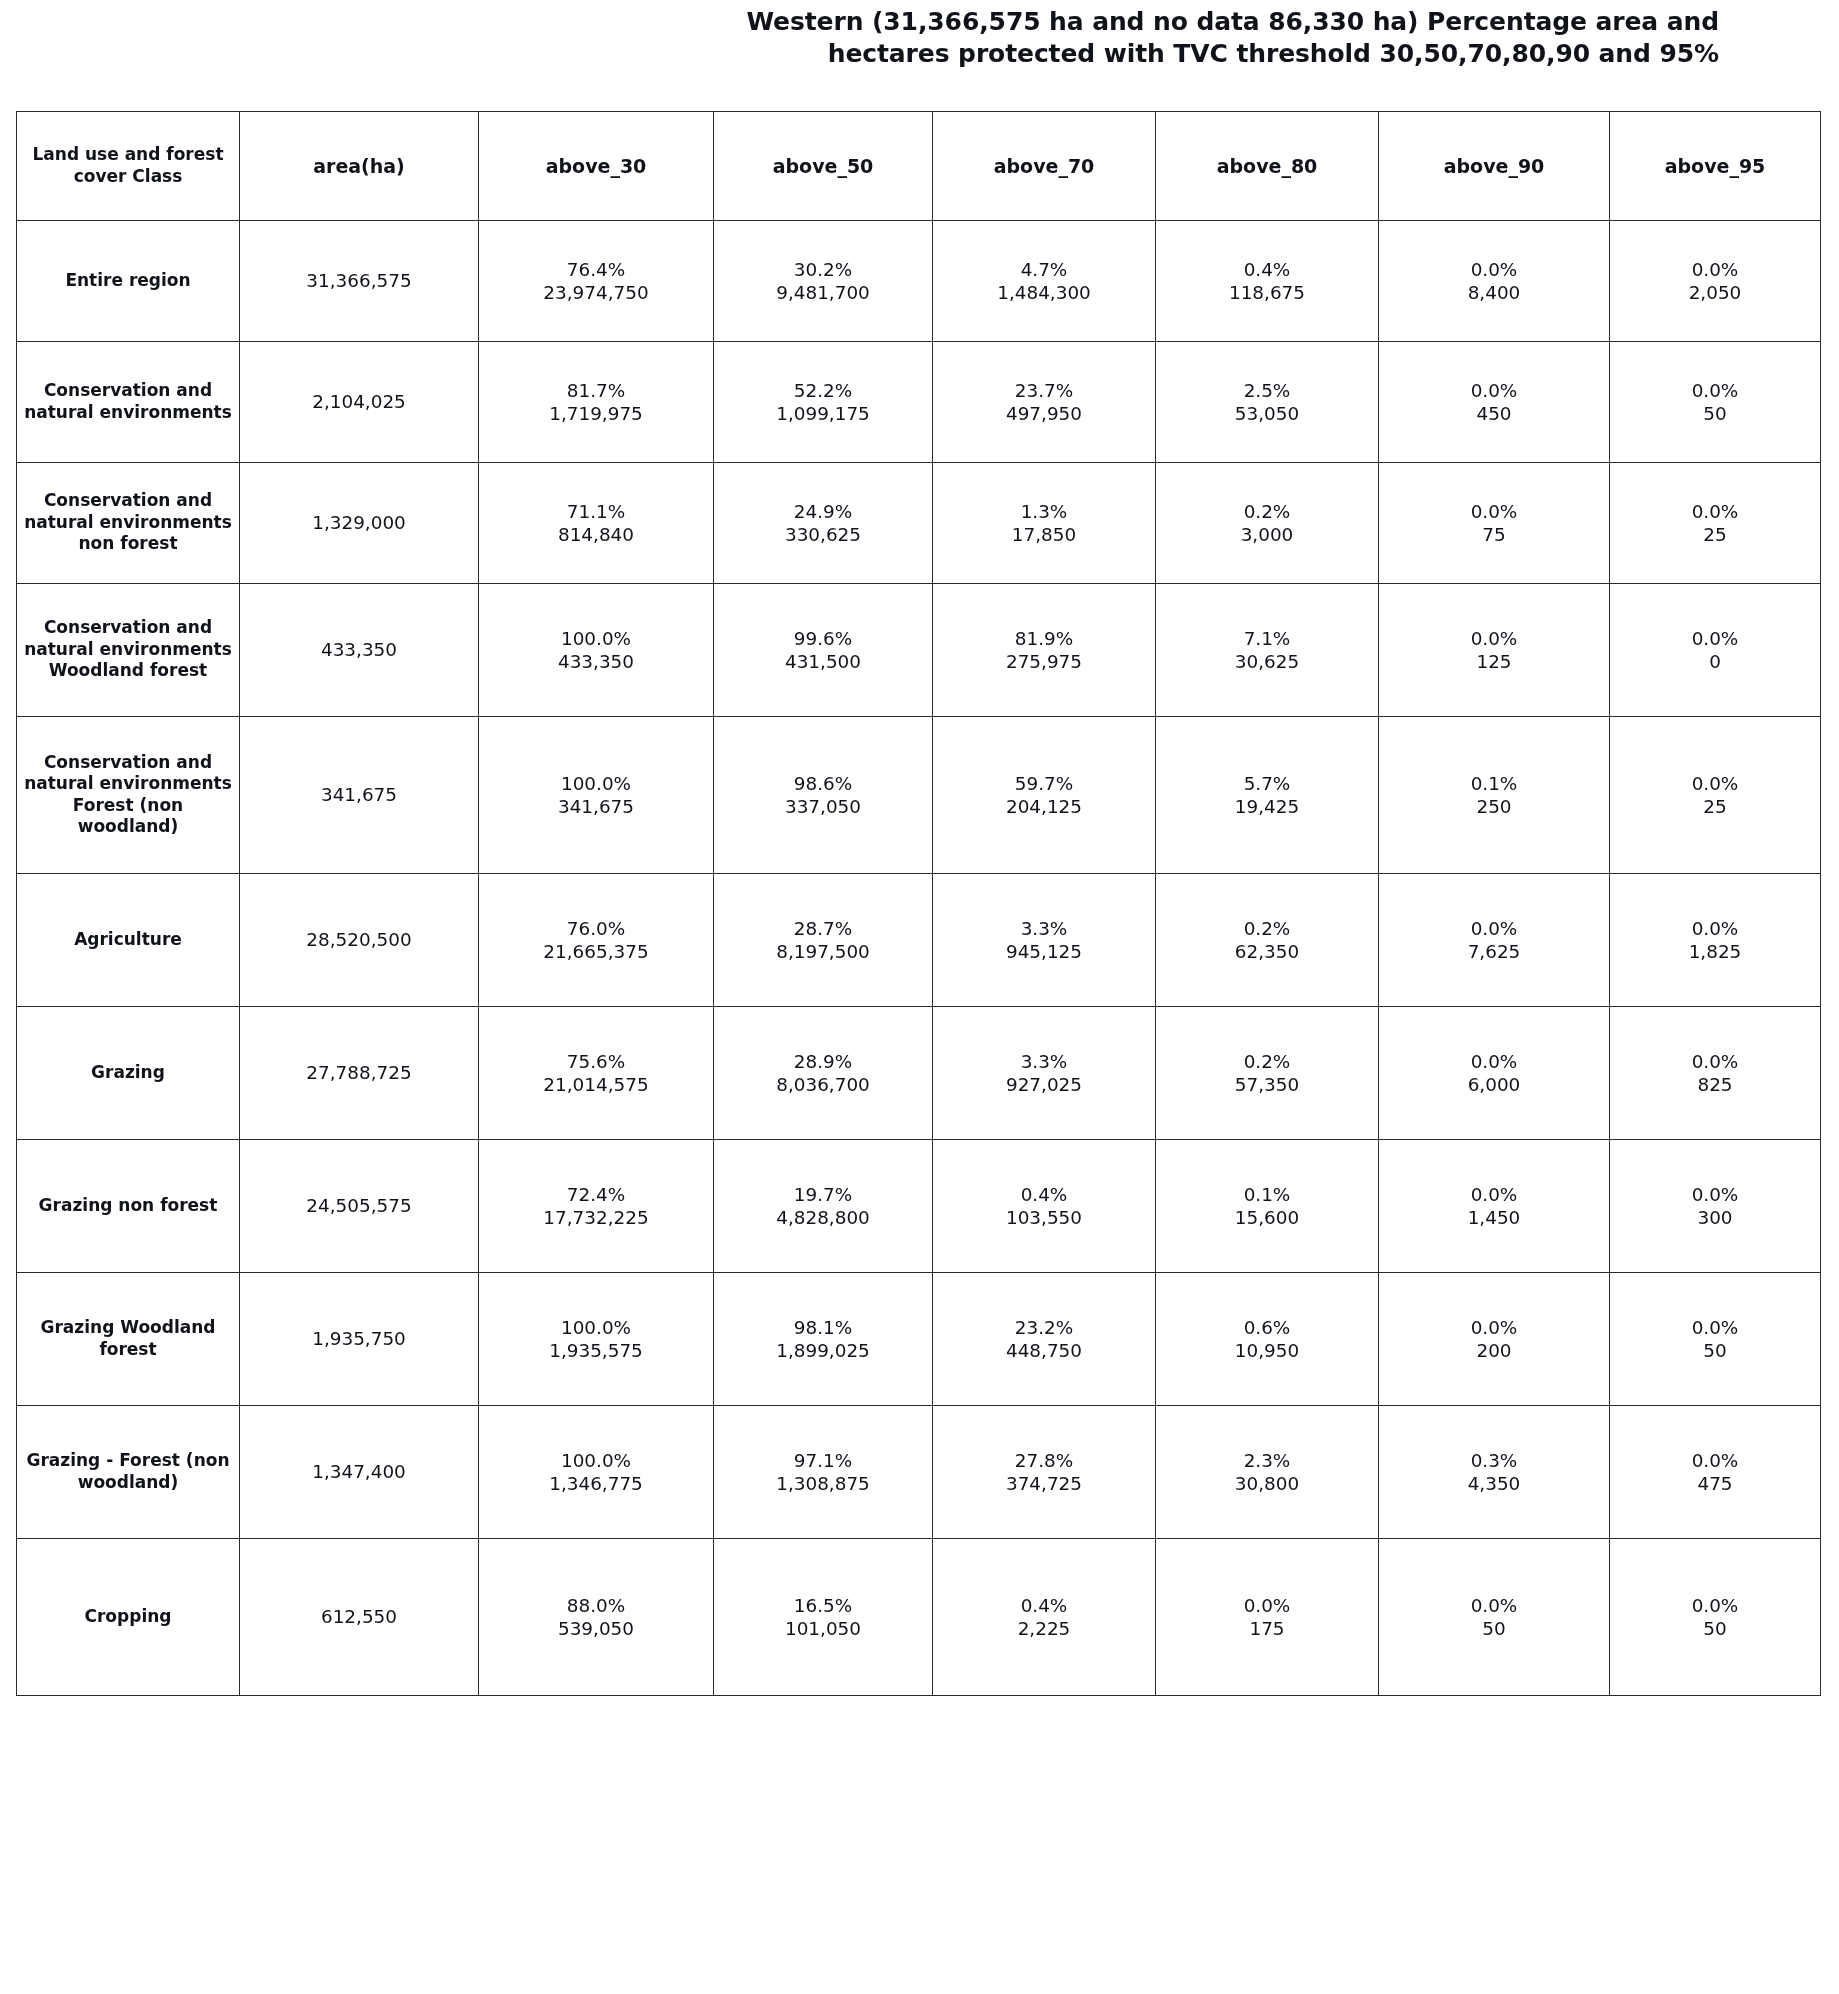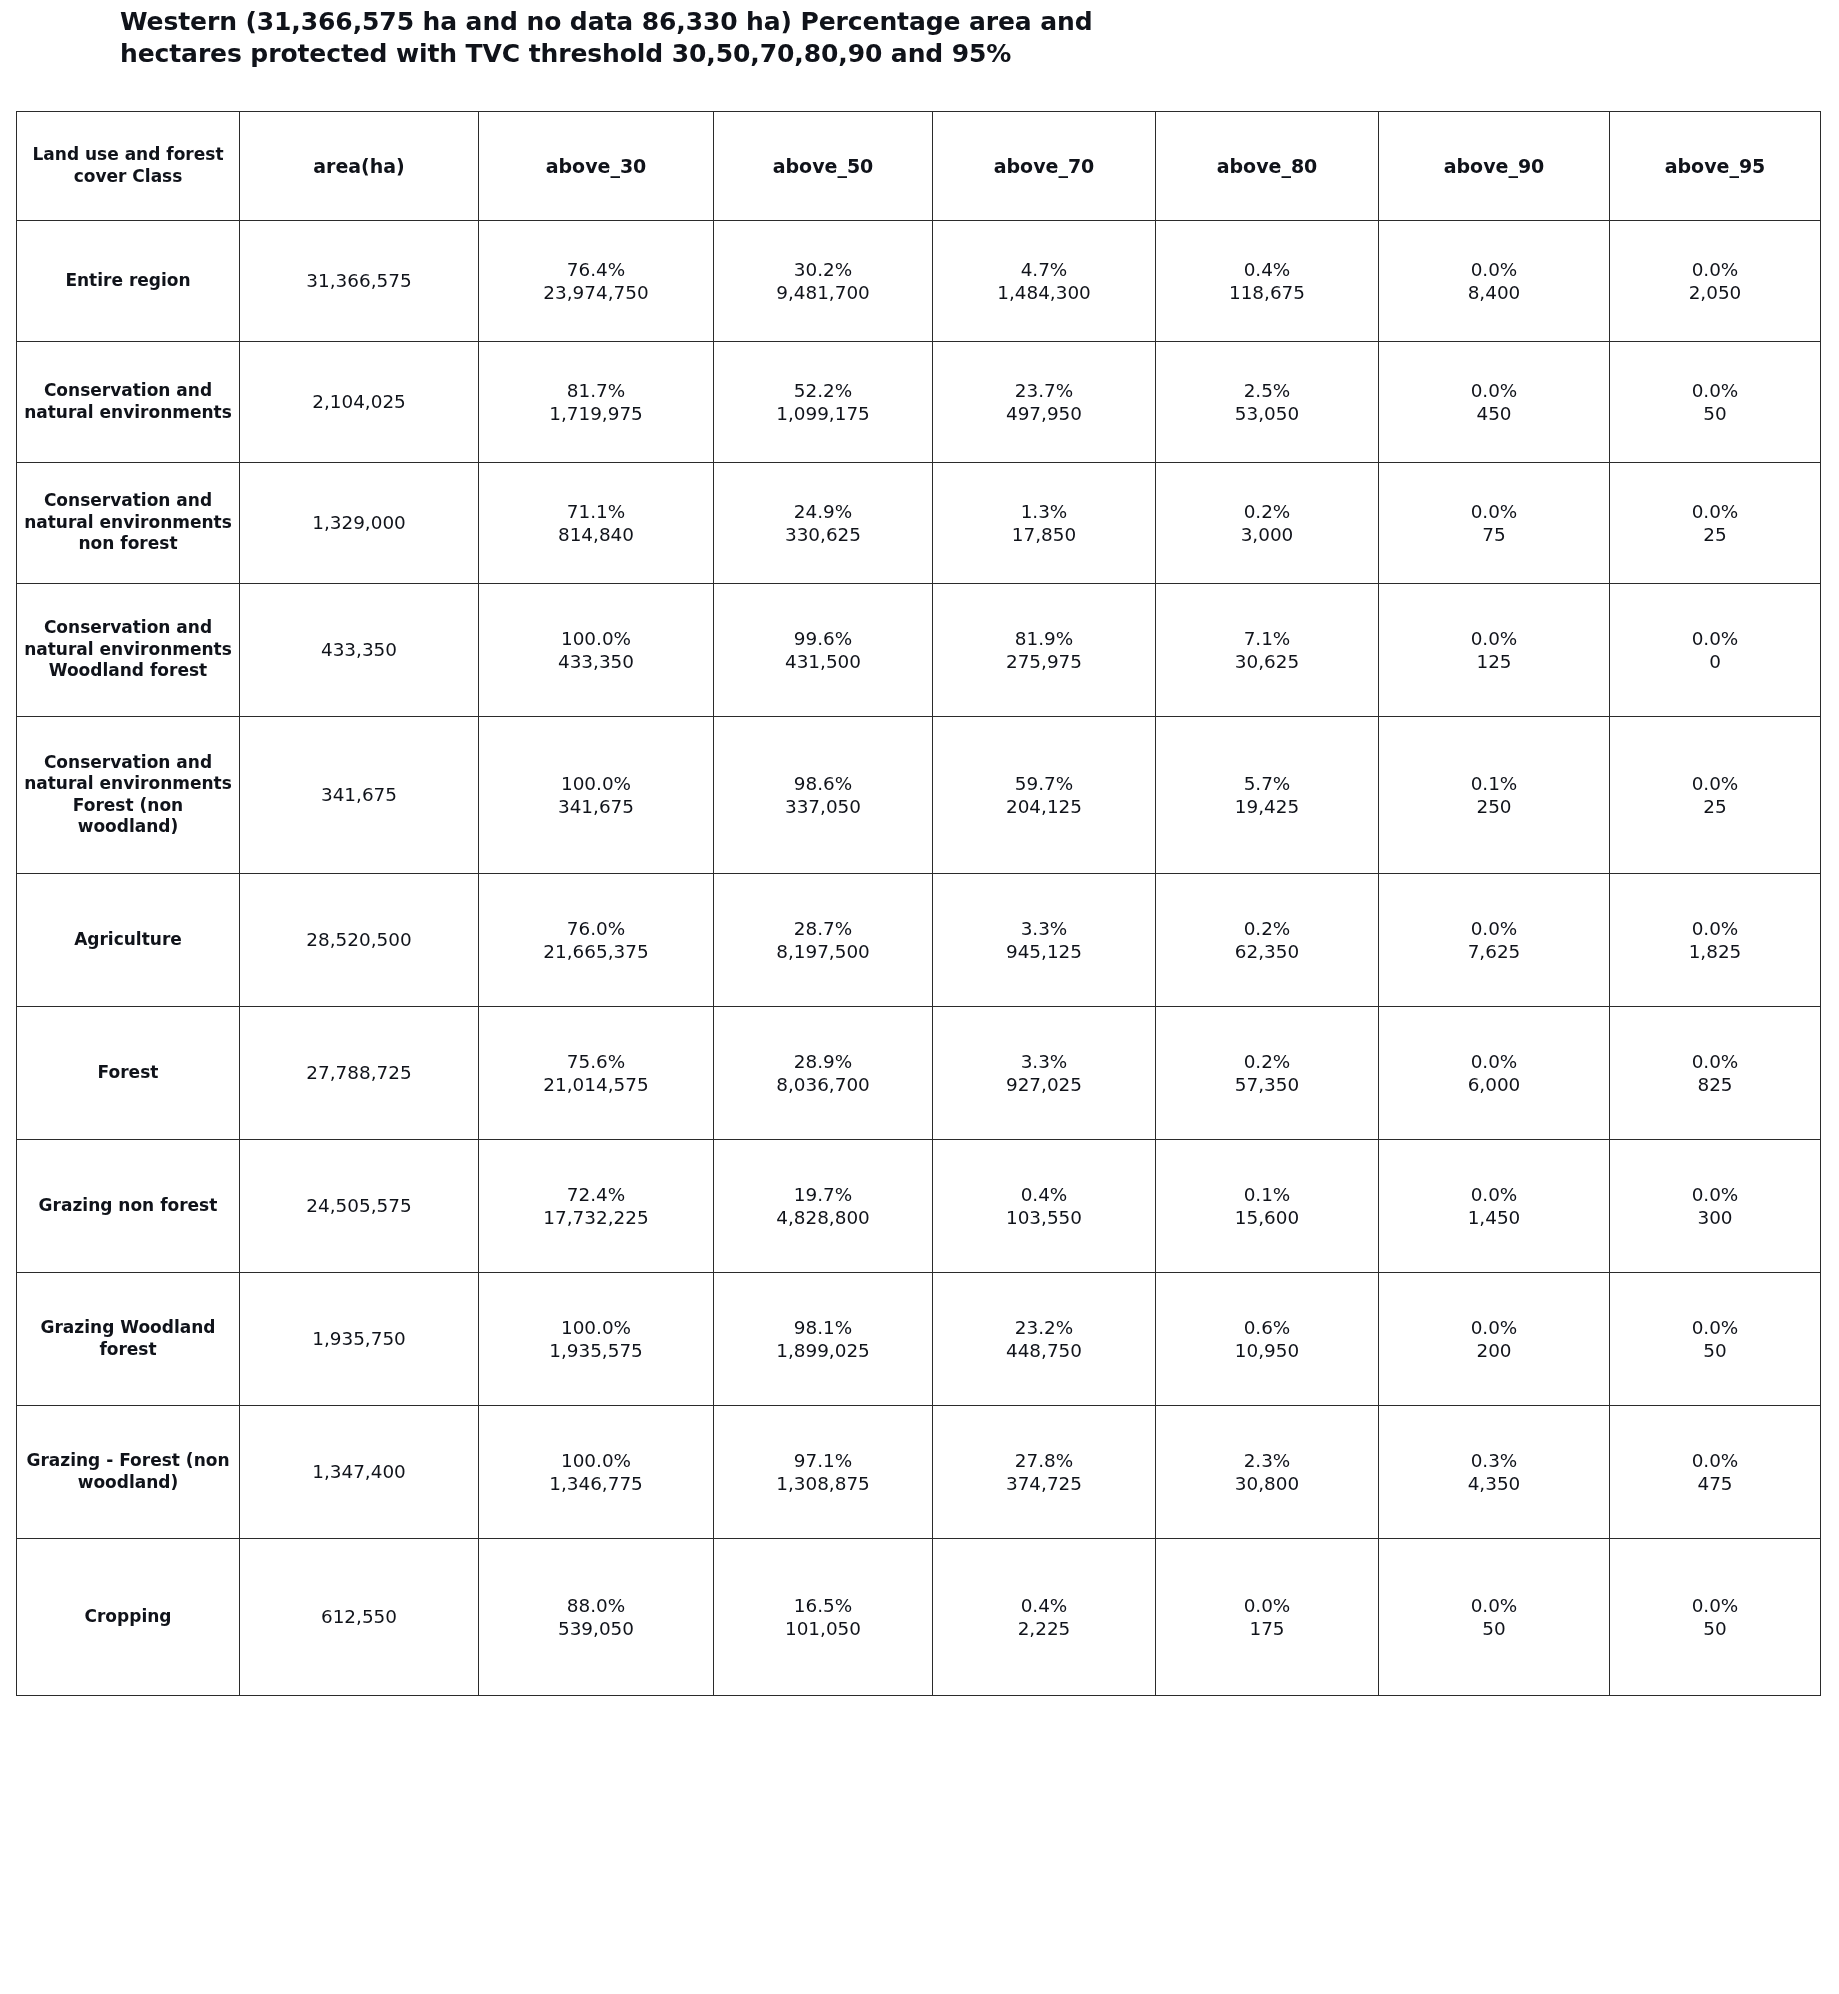--- a/index.html
+++ b/index.html
@@ -15,21 +15,21 @@
     -webkit-font-smoothing: antialiased;
   }
   .page {
     position: relative;
     width: 1839px;
     height: 2549px;
     box-sizing: border-box;
     padding: 0;
   }
   .title {
-    text-align: left;
+    text-align: right;
     font-weight: bold;
     font-size: 25px;
     line-height: 1.30;
     padding: 5.6px 120px 0 120px;
     box-sizing: border-box;
     letter-spacing: -0.1px;
   }
   .title-line {
     display: block;
   }
@@ -371,21 +371,21 @@
             </td>
           <td>
               <div class="cell-stack">
                 <span class="pct">0.0%</span>
                 <span class="ha">1,825</span>
               </div>
             </td>
         </tr>
 
         <tr class="r-tall">
-          <td class="label">Forest</td>
+          <td class="label">Grazing</td>
           <td>27,788,725</td>
           <td>
               <div class="cell-stack">
                 <span class="pct">75.6%</span>
                 <span class="ha">21,014,575</span>
               </div>
             </td>
           <td>
               <div class="cell-stack">
                 <span class="pct">28.9%</span>

